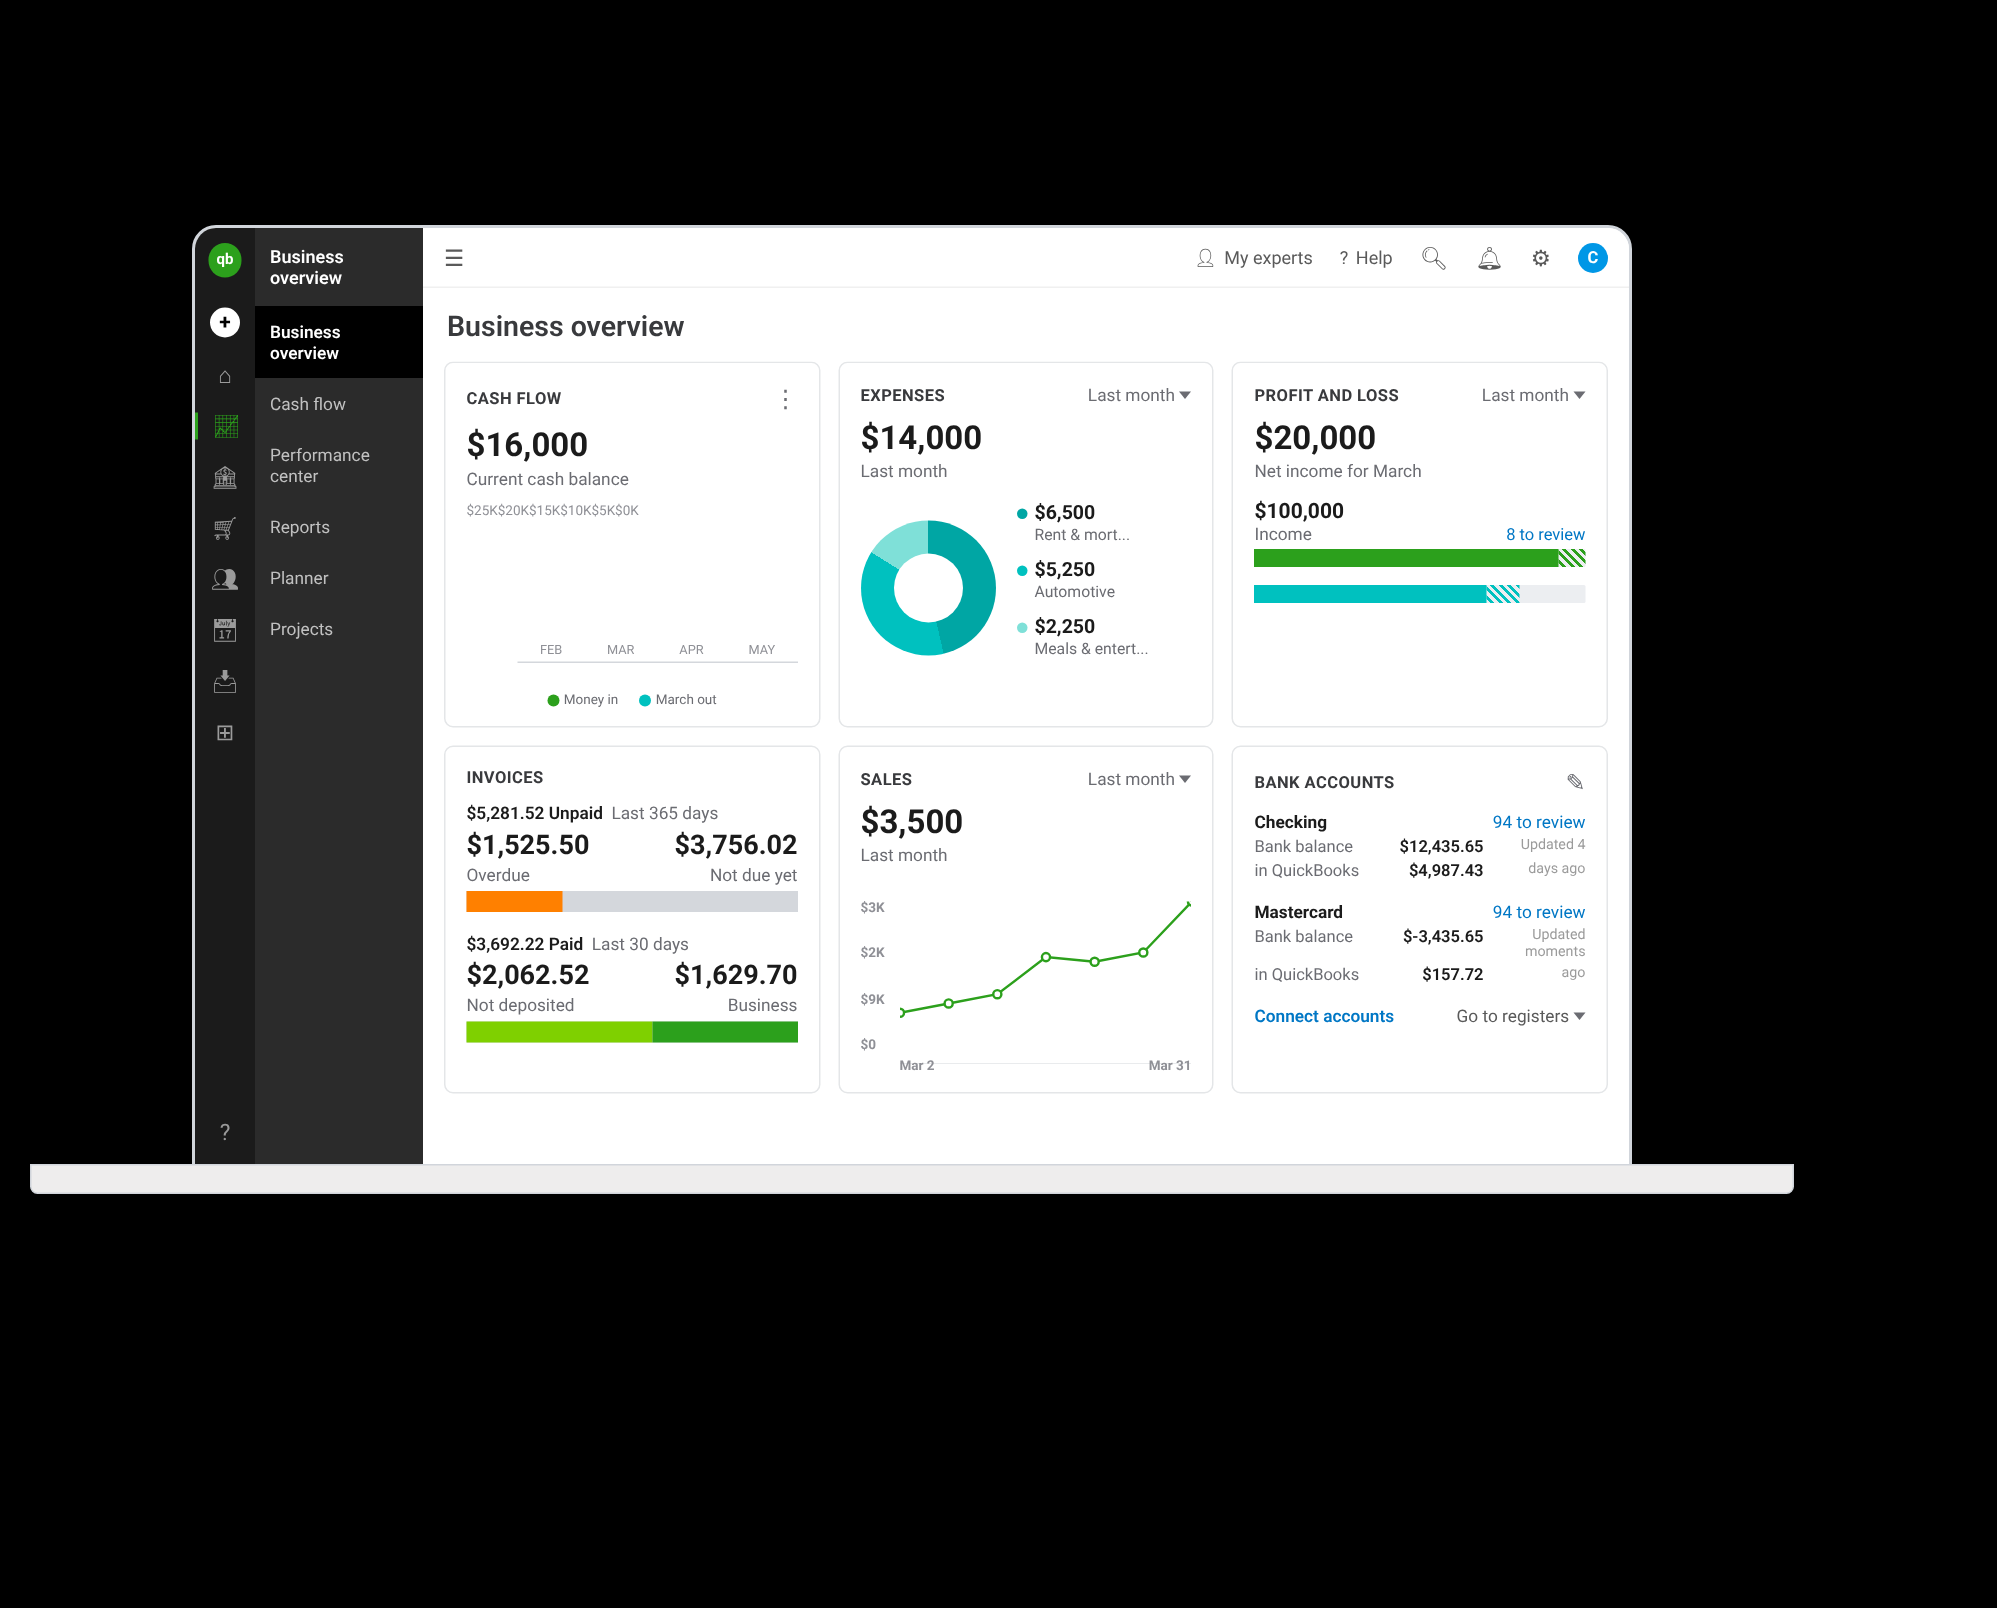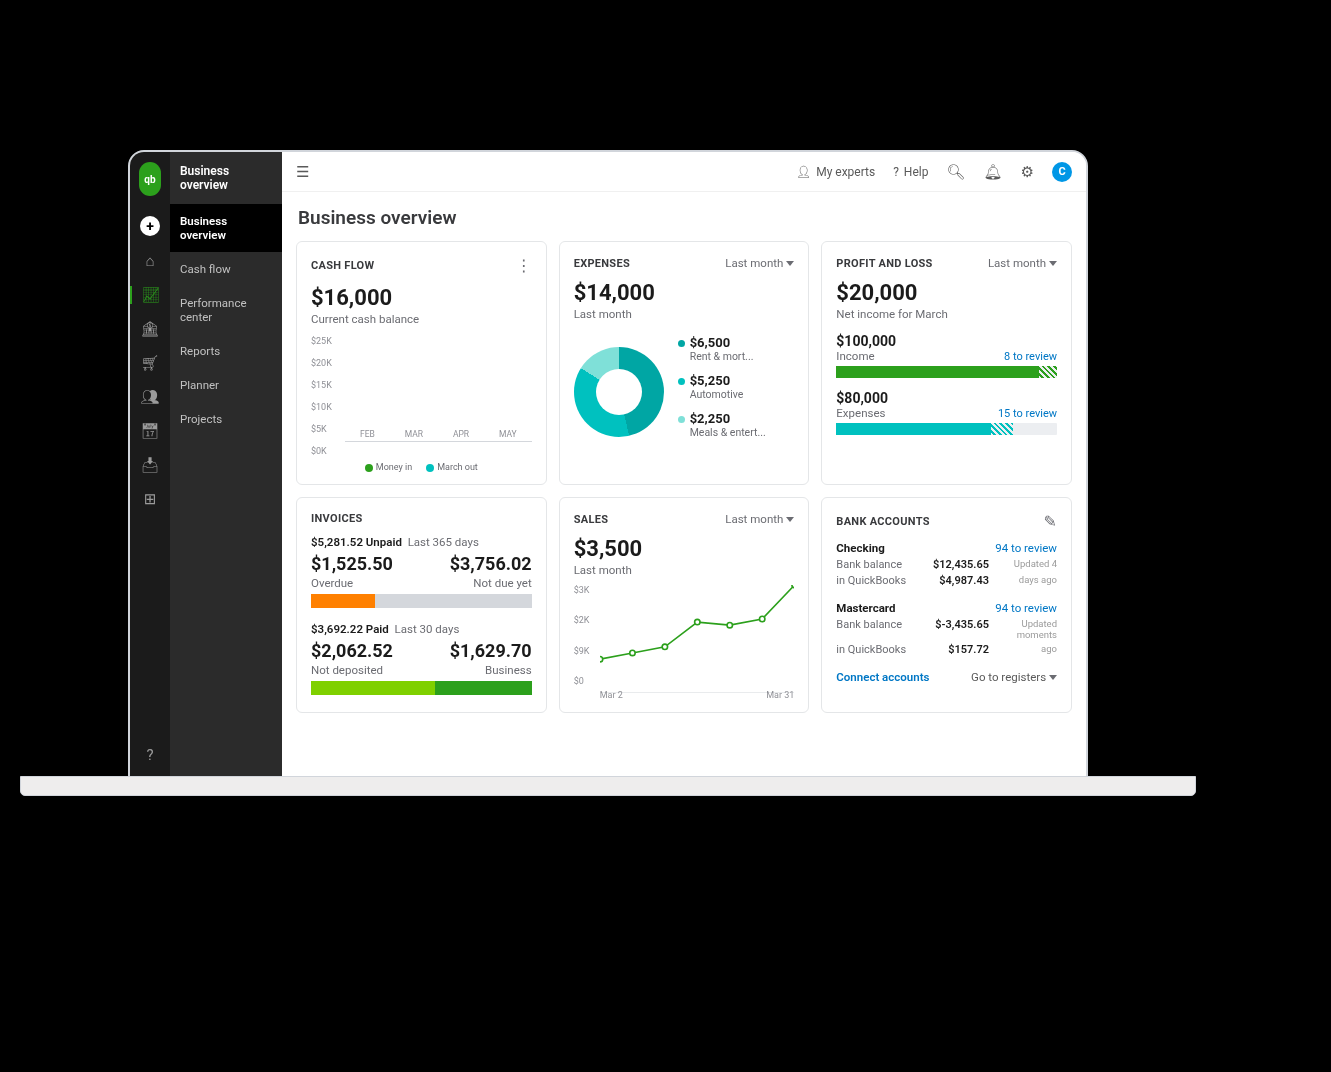--- a/index.html
+++ b/index.html
@@ -2,21 +2,21 @@
 <html><head>
 <meta charset="utf-8">
 <style>
 * { margin:0; padding:0; box-sizing:border-box; font-family:-apple-system,BlinkMacSystemFont,"Segoe UI",Roboto,sans-serif; }
 body { width:1331px; height:1072px; background:#000; position:relative; }
 .laptop-frame { position:absolute; left:128px; top:150px; width:960px; height:628px; border:2px solid #d1d5db; border-radius:16px 16px 0 0; background:#fff; overflow:hidden; }
 .laptop-base { position:absolute; left:20px; top:776px; width:1176px; height:20px; background:#eeeded; border-radius:0 0 5px 5px; border:1px solid #d1d5db; }
 
 .app { display:flex; height:100%; }
 .rail { width:40px; background:#1b1b1b; display:flex; flex-direction:column; align-items:center; padding-top:10px; gap:16px; color:#9b9b9b; font-size:15px; }
-.rail .logo { width:22px; height:34px; border-radius:11px; background:#2ca01c; color:#fff; display:flex; align-items:center; justify-content:center; font-size:10px; font-weight:bold; }
+.rail .logo { width:22px; height:23px; border-radius:11px; background:#2ca01c; color:#fff; display:flex; align-items:center; justify-content:center; font-size:10px; font-weight:bold; }
 .rail .add { width:20px; height:20px; border-radius:10px; background:#fff; color:#000; display:flex; align-items:center; justify-content:center; font-weight:bold; font-size:14px; margin-top:4px; }
 .rail .icon { cursor:pointer; }
 .rail .help-bottom { margin-top:auto; margin-bottom:12px; }
 
 .submenu { width:112px; background:#2b2b2b; color:#c1c1c1; font-size:12px; padding-top:0; }
 .submenu .title { color:#fff; font-weight:600; font-size:12px; padding:12px 10px; }
 .submenu .active { background:#000; color:#fff; font-weight:600; }
 .submenu .item { padding:10px 10px; cursor:pointer; font-size:11.5px; }
 
 .main { flex:1; background:#fff; display:flex; flex-direction:column; overflow:hidden; }
@@ -30,21 +30,21 @@
 .grid { display:grid; grid-template-columns:repeat(3,1fr); gap:12px; padding:0 14px 14px; overflow-y:auto; }
 .card { border:1px solid #e4e6e8; border-radius:6px; padding:14px 14px 12px; background:#fff; }
 .card-head { display:flex; justify-content:space-between; align-items:center; margin-bottom:10px; }
 .card-head .title { font-size:11px; font-weight:700; letter-spacing:0.3px; color:#393a3d; }
 .card-head .filter { font-size:11.5px; color:#6b6c72; display:flex; align-items:center; gap:3px; cursor:pointer; }
 .big-num { font-size:22px; font-weight:700; color:#1b1b1b; }
 .sub { font-size:11.5px; color:#6b6c72; margin-top:2px; }
 
 
 .cf-chart { margin-top:10px; position:relative; height:120px; }
-.cf-axis { position:absolute; left:0; width:30px; height:100%; display:flex; flex-direction:column; justify-content:space-between; font-size:9px; color:#8f9096; }
+.cf-axis { position:absolute; left:0; width:30px; height:100%; display:flex; flex-direction:row; justify-content:space-between; font-size:9px; color:#8f9096; }
 .cf-bars { position:absolute; left:34px; right:0; top:0; bottom:14px; display:flex; justify-content:space-around; align-items:flex-end; border-bottom:1px solid #d4d7dc; }
 .cf-pair { display:flex; gap:3px; align-items:flex-end; }
 .cf-bar { width:14px; border-radius:1px 1px 0 0; }
 .cf-in { background:#2ca01c; }
 .cf-out { background:repeating-linear-gradient(45deg,#00c1bf,#00c1bf 2px,#9fe9e3 2px,#9fe9e3 4px); }
 .cf-labels { position:absolute; left:34px; right:0; bottom:17px; display:flex; justify-content:space-around; font-size:8.5px; color:#8f9096; }
 .cf-legend { display:flex; justify-content:center; gap:14px; font-size:9px; color:#6b6c72; margin-top:6px; }
 .cf-legend .dot { width:8px; height:8px; border-radius:4px; display:inline-block; margin-right:3px; vertical-align:middle; }
 
 
@@ -67,21 +67,21 @@
 .pl-hatch { background:repeating-linear-gradient(45deg,transparent,transparent 2px,currentColor 2px,currentColor 4px); }
 
 
 .inv-line { font-size:11.5px; color:#6b6c72; margin-top:8px; }
 .inv-line b { color:#1b1b1b; font-weight:600; }
 .inv-row { display:flex; justify-content:space-between; margin-top:4px; }
 .inv-row .big { font-size:18px; font-weight:700; color:#1b1b1b; }
 .inv-bar { height:14px; background:#d4d7dc; margin-top:4px; display:flex; }
 
 
-.sales-chart { position:relative; height:115px; margin-top:8px; }
+.sales-chart { position:relative; height:115px; margin-top:24px;font-weight:bold; }
 .sales-axis { position:absolute; left:0; width:22px; height:calc(100% - 14px); display:flex; flex-direction:column; justify-content:space-between; font-size:9px; color:#8f9096; }
 .sales-svg { position:absolute; left:26px; right:0; top:0; bottom:14px; }
 .sales-xlabels { position:absolute; left:26px; right:0; bottom:0; display:flex; justify-content:space-between; font-size:9px; color:#8f9096; }
 
 
 .bank-acct { margin-bottom:14px; }
 .bank-h { display:flex; justify-content:space-between; font-size:11.5px; }
 .bank-h b { color:#1b1b1b; font-weight:700; }
 .bank-h .rev { color:#0077c5; cursor:pointer; }
 .bank-row { display:flex; gap:8px; font-size:11px; color:#6b6c72; margin-top:3px; }
@@ -227,24 +227,20 @@
           <div class="pl-head">
                 <span><span class="amt">$100,000</span><br><span class="sub">Income</span></span>
                 <span class="link">8 to review</span>
               </div>
           <div class="pl-bar">
                 <div class="pl-fill" style="background:#2ca01c;width:92%"></div>
                 <div class="pl-fill pl-hatch" style="color:#2ca01c;width:8%"></div>
               </div>
         </div>
         <div class="pl-row">
-          <div class="pl-head">
-                <span><span class="amt">$80,000</span><br><span class="sub">Expenses</span></span>
-                <span class="link">15 to review</span>
-              </div>
           <div class="pl-bar">
                 <div class="pl-fill" style="background:#00c1bf;width:70%"></div>
                 <div class="pl-fill pl-hatch" style="color:#00c1bf;width:10%"></div>
               </div>
         </div>
       </div>
 
       <div class="card">
         <div class="card-head">
               <span class="title">INVOICES</span>

